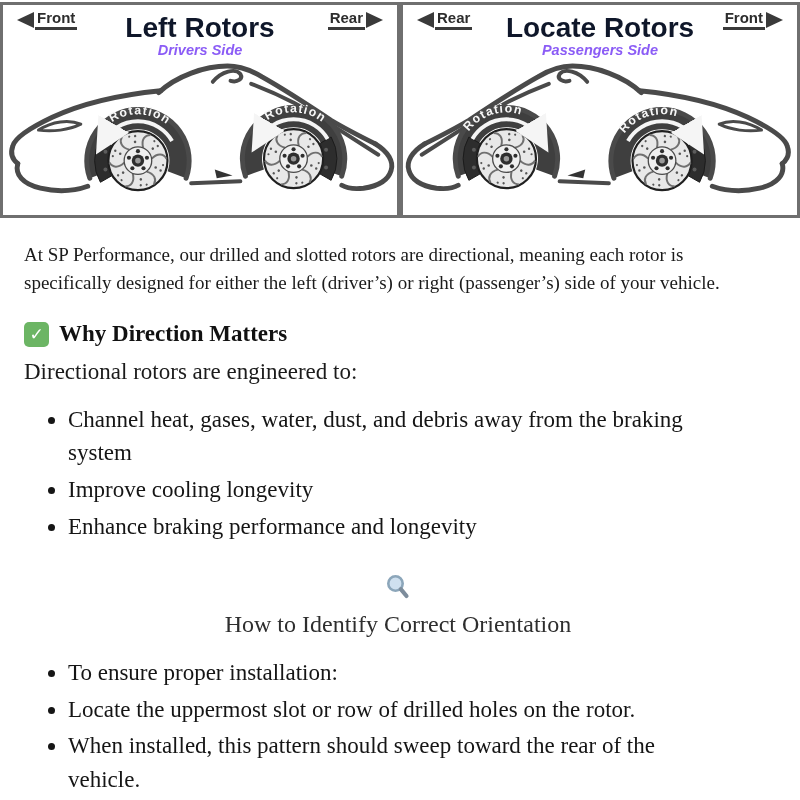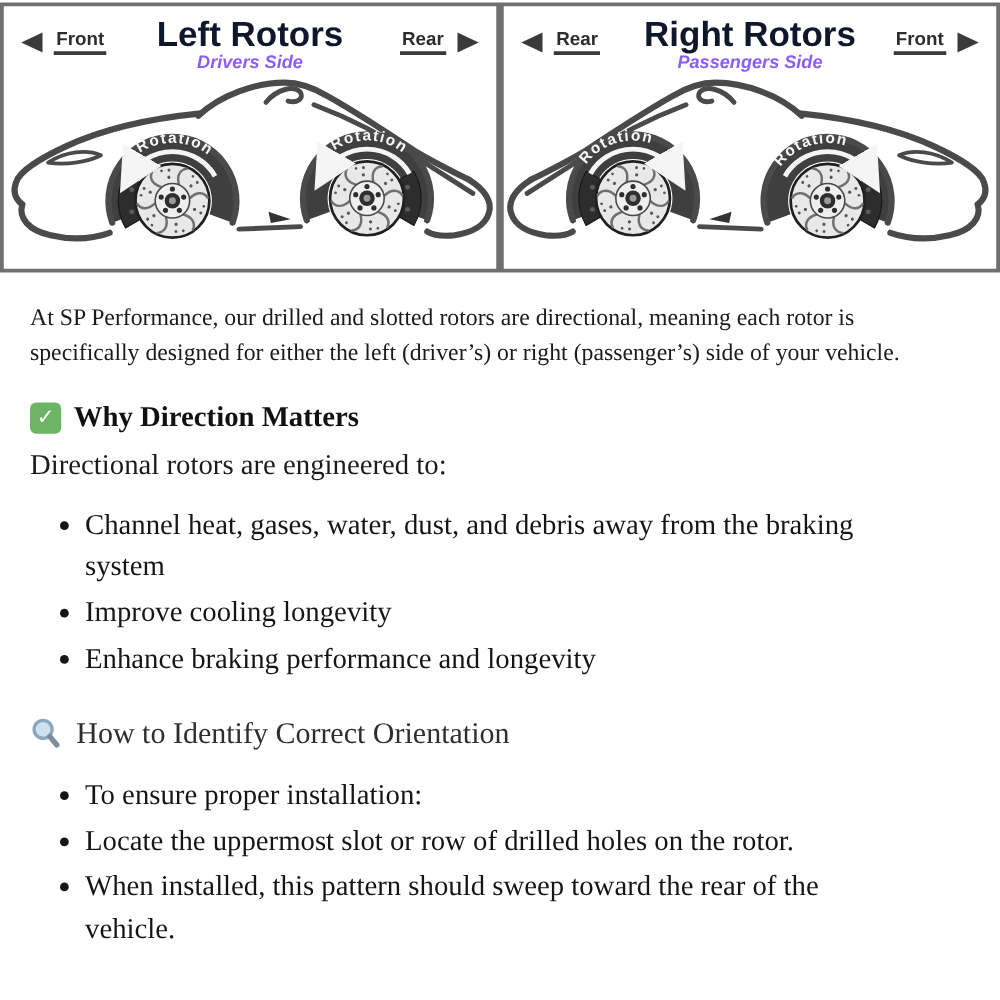--- a/index.html
+++ b/index.html
@@ -3,21 +3,21 @@
 <meta charset="utf-8">
 <style>
   * { margin:0; padding:0; box-sizing:border-box; }
   body { background:#ffffff; font-family:"Liberation Serif", serif; }
   .page { width:800px; height:800px; background:#fff; overflow:hidden; }
 
   
   .panels { display:flex; width:800px; margin-top:2px; }
   .panel { width:400px; height:216px; border:3px solid #6f6f6f; background:#fff; position:relative; }
   .panel-header { position:relative; height:52px; padding:8px 13px 0 13px; }
-  .dir-label { position:absolute; top:18px; display:flex; align-items:center; gap:9px;
+  .dir-label { position:absolute; top:4px; display:flex; align-items:center; gap:1px;
                font-family:"Liberation Sans", sans-serif; font-weight:700; font-size:15px; color:#2d2d2d; }
   .dir-left  { left:14px; }
   .dir-right { right:14px; }
   .dir-text { border-bottom:3px solid #3a3a3a; padding:0 2px 1px 2px; }
   .tri { width:0; height:0; border-top:8px solid transparent; border-bottom:8px solid transparent; }
   .tri-left  { border-right:17px solid #3a3a3a; }
   .tri-right { border-left:17px solid #3a3a3a; }
   .panel-title-wrap { text-align:center; }
   .panel-title { font-family:"Liberation Sans", sans-serif; font-weight:700; font-size:28px; color:#0f172a; line-height:1.05; }
   .panel-subtitle { font-family:"Liberation Sans", sans-serif; font-weight:700; font-style:italic; font-size:14.5px; color:#8b5cf6; }
@@ -172,21 +172,21 @@
       </svg>
     </div>
 
     <div class="panel">
       <div class="panel-header">
         <div class="dir-label dir-left">
           <span class="tri tri-left"></span>
           <span class="dir-text">Rear</span>
         </div>
         <div class="panel-title-wrap">
-          <div class="panel-title">Right Rotors</div>
+          <div class="panel-title">Locate Rotors</div>
           <div class="panel-subtitle">Passengers Side</div>
         </div>
         <div class="dir-label dir-right">
           <span class="dir-text">Front</span>
           <span class="tri tri-right"></span>
         </div>
       </div>
       <svg class="car-svg" viewBox="0 0 400 160">
         <g transform="translate(400,0) scale(-1,1)">
             <use href="#car-art"></use>
@@ -211,21 +211,21 @@
     </div>
 
     <p class="lead">Directional rotors are engineered to:</p>
 
     <ul class="blist">
       <li>Channel heat, gases, water, dust, and debris away from the braking system</li>
       <li>Improve cooling longevity</li>
       <li>Enhance braking performance and longevity</li>
     </ul>
 
-    <div class="sec-heading" style="margin-top:30px;">
+    <div class="sec-heading" style="margin-top:30px;flex-direction:column;">
       <svg class="mag-icon" width="27" height="27" viewBox="0 0 27 27">
         <circle cx="10.5" cy="9.5" r="7.2" fill="#cfe0ef" stroke="#8ca6ba" stroke-width="2.6"></circle>
         <line x1="15.8" y1="15.2" x2="21.5" y2="22" stroke="#7d8d9c" stroke-width="4.2" stroke-linecap="round"></line>
       </svg>
       <span class="h-reg">How to Identify Correct Orientation</span>
     </div>
 
     <ul class="blist" style="margin-top:18px;">
       <li>To ensure proper installation:</li>
       <li>Locate the uppermost slot or row of drilled holes on the rotor.</li>

